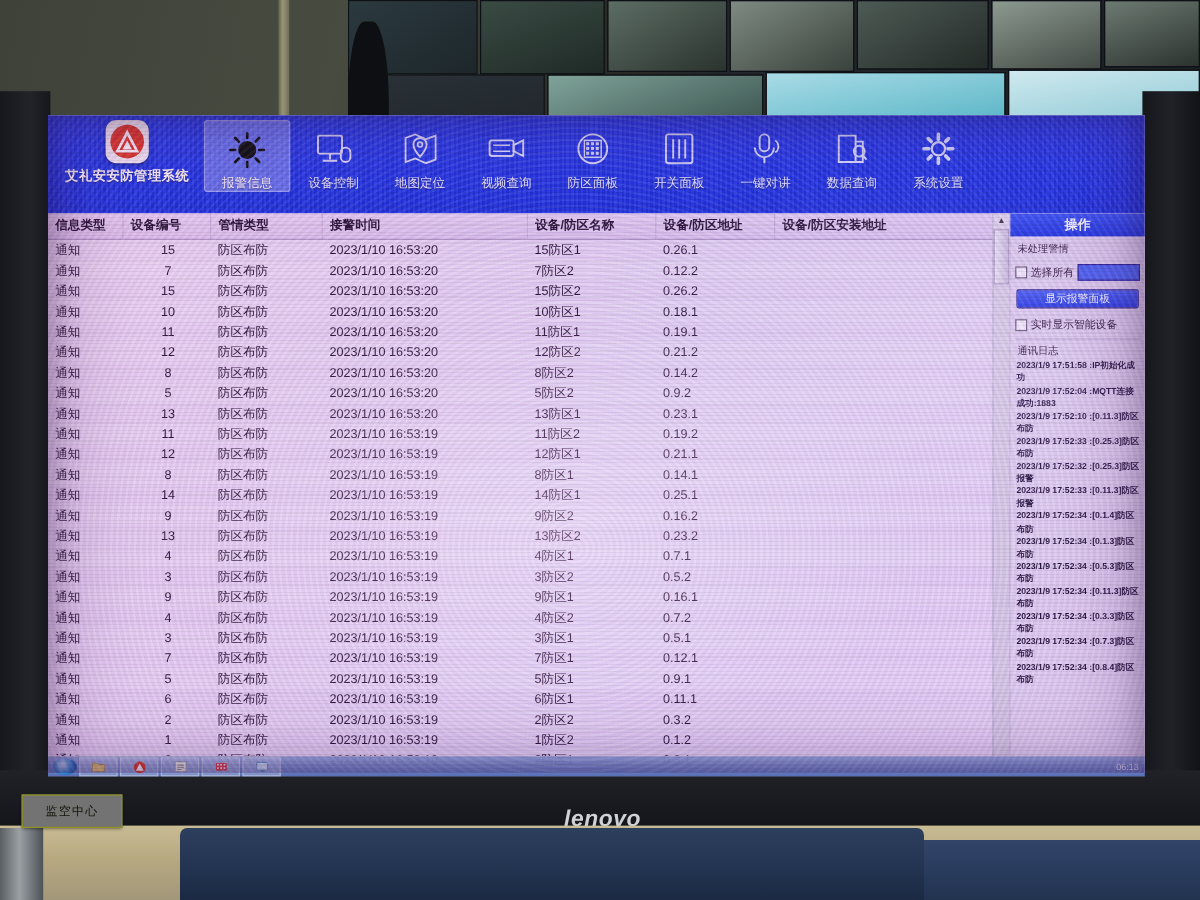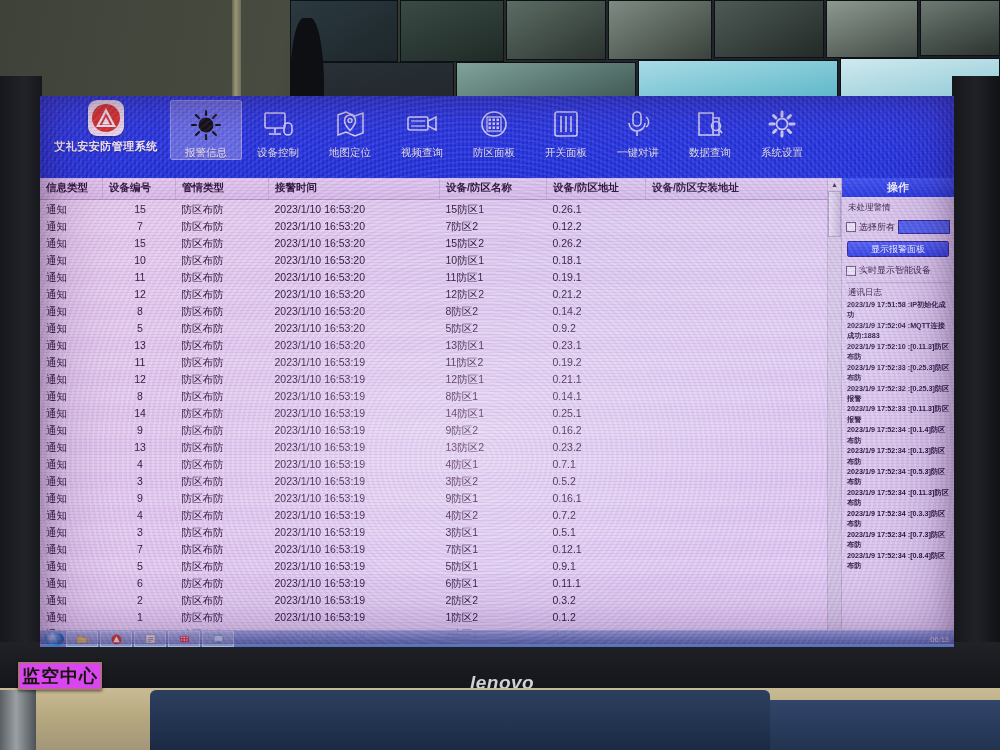--- a/index.html
+++ b/index.html
@@ -16,22 +16,22 @@
 
   .bezel-top{position:absolute;left:0;top:178px;width:1000px;height:70px;
      background:linear-gradient(180deg,#24262b 0%,#1b1d21 35%,#17191d 100%);}
   .thinkvision{position:absolute;left:8px;top:73px;font-size:13px;letter-spacing:.5px;color:#53565c;font-weight:bold;font-family:"Liberation Sans",sans-serif;}
   .bezel-side-l{position:absolute;left:0;top:76px;width:42px;height:574px;background:linear-gradient(90deg,#17181c,#212329 60%,#15171b);}
   .bezel-side-r{position:absolute;left:952px;top:76px;width:48px;height:574px;background:linear-gradient(90deg,#15171b,#202228 50%,#101216);}
   .bezel-bottom{position:absolute;left:0;top:642px;width:1000px;height:62px;
      background:linear-gradient(180deg,#202228 0%,#191b20 40%,#101216 100%);}
   .lenovo{position:absolute;left:470px;top:672px;color:#cfd2d6;font-size:19px;font-style:italic;font-weight:bold;letter-spacing:.5px;}
   .stand{position:absolute;left:430px;top:700px;width:150px;height:22px;background:linear-gradient(180deg,#17191d,#0d0f12);}
-  .ysign{position:absolute;left:18px;top:662px;width:82px;height:26px;background:#d946ef;border:1px solid #8f9120;
-     display:flex;align-items:center;justify-content:center;color:#15150a;font-size:18px;font-weight:bold;letter-spacing:1px;box-shadow:0 1px 3px rgba(0,0,0,.6);}
+  .ysign{position:absolute;left:18px;top:662px;width:82px;height:26px;background:#737373;border:1px solid #8f9120;
+     display:flex;align-items:center;justify-content:center;color:#15150a;font-size:10px;font-weight:normal;letter-spacing:1px;box-shadow:0 1px 3px rgba(0,0,0,.6);}
   .desk{position:absolute;left:0;top:688px;width:1000px;height:62px;background:linear-gradient(180deg,#c9bb93,#b6a87f 45%,#a3977a);}
   .towel{position:absolute;left:150px;top:690px;width:620px;height:60px;background:linear-gradient(180deg,#2d3f5e,#223350 60%,#1b2942);border-radius:6px 6px 0 0;}
   .towel2{position:absolute;left:770px;top:700px;width:230px;height:50px;background:linear-gradient(180deg,#32456a,#223350);}
   .railL{position:absolute;left:0;top:690px;width:36px;height:60px;background:linear-gradient(90deg,#5a5f63,#9aa0a4 45%,#4d5256);}
 
   
   #screen{position:absolute;left:40px;top:96px;width:914px;height:548px;overflow:hidden;
      background:#efe3f5;}
   .sfx{position:absolute;inset:0;pointer-events:none;z-index:60;}
   .sfx.glow{background:

